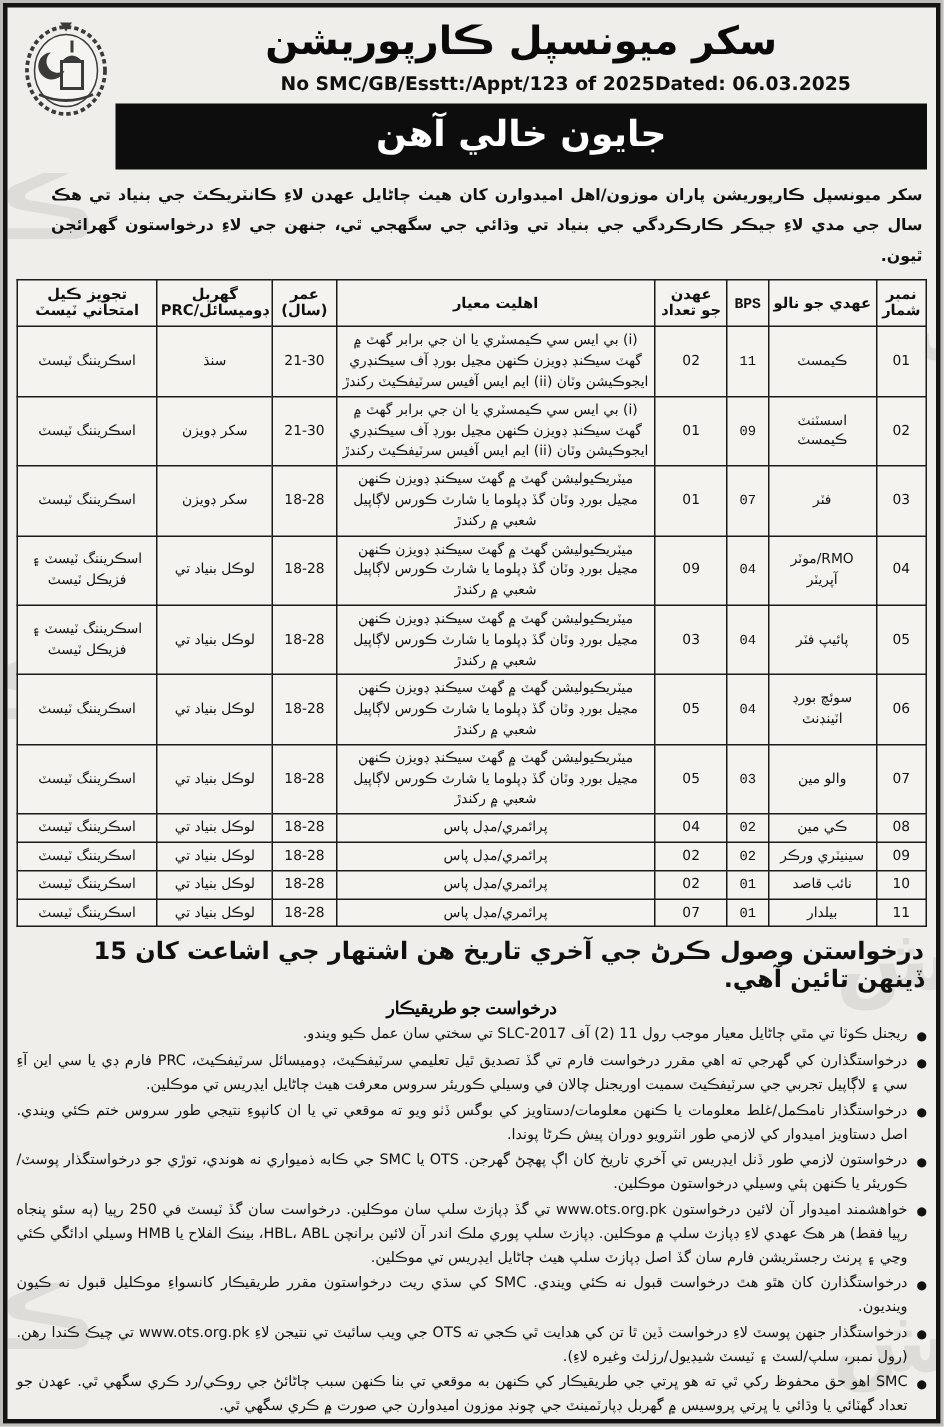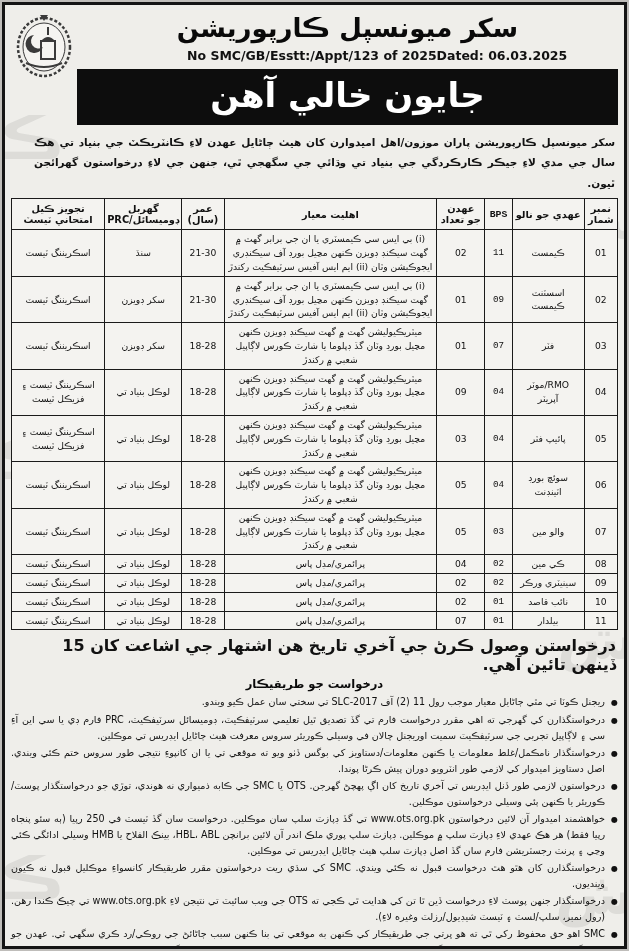--- a/index.html
+++ b/index.html
@@ -36,21 +36,21 @@
     text-align:center; font-size:26px; font-weight:bold;
     color:#0a0a0a; padding-top:4px; letter-spacing:1px;
   }
   .ref-line {
     display:flex; direction:ltr;
     font-weight:bold; font-size:12.5px; color:#111;
     padding:5px 24px 4px 110px;
   }
   .banner {
     background:#0d0d0d; color:#fff; text-align:center;
-    font-size:34px; font-weight:bold; letter-spacing:2px;
+    font-size:24px; font-weight:bold; letter-spacing:2px;
     padding:6px 0 10px 0; margin-top:2px;
   }
   .logo-box { width:66px; display:flex; align-items:flex-start; justify-content:center; padding-top:4px; }
 
   
   .intro {
     font-size:10.5px; font-weight:600; line-height:1.95;
     text-align:justify; color:#111; padding:7px 3px 5px 3px;margin-left:20px;
   }
 
@@ -64,21 +64,21 @@
     text-align:center; vertical-align:middle;
     padding:2px 3px;
   }
   table.vac th { font-size:9.8px; font-weight:bold; padding:4px 2px; }
   table.vac td { font-size:9.2px; line-height:1.5; }
   .c0{width:5.5%;} .c1{width:12%;} .c2{width:4.5%;font-family:Liberation Mono, monospace;} .c3{width:8%;}
   .c4{width:35.5%;} .c5{width:7%;} .c6{width:12%;} .c7{width:15.5%;}
 
   
   .deadline { font-size:16px; font-weight:600; padding:6px 2px 1px 2px; color:#111; }
-  .proc-head { text-align:center; font-size:11.5px; font-weight:bold; padding:2px 0 3px 0; color:#0a0a0a; }
+  .proc-head { text-align:center; font-size:11.5px; font-weight:bold; padding:2px 0 3px 0; color:#0a0a0a;font-family:Liberation Serif, serif; }
   ul.proc { list-style:none; }
   ul.proc li { display:flex; gap:6px; font-size:9.6px; line-height:1.62; color:#111; margin-bottom:2px; text-align:justify; }
   ul.proc .dot { flex:0 0 auto; font-size:8px; padding-top:3px; }
   .closing { text-align:left; font-size:9.6px; font-weight:600; padding:2px 0 4px 0; color:#111; }
 
   
   .address { text-align:center; color:#0a0a0a; }
   .addr-1 { font-size:18px; font-weight:bold; padding:2px 0; }
 </style>
 </head>

